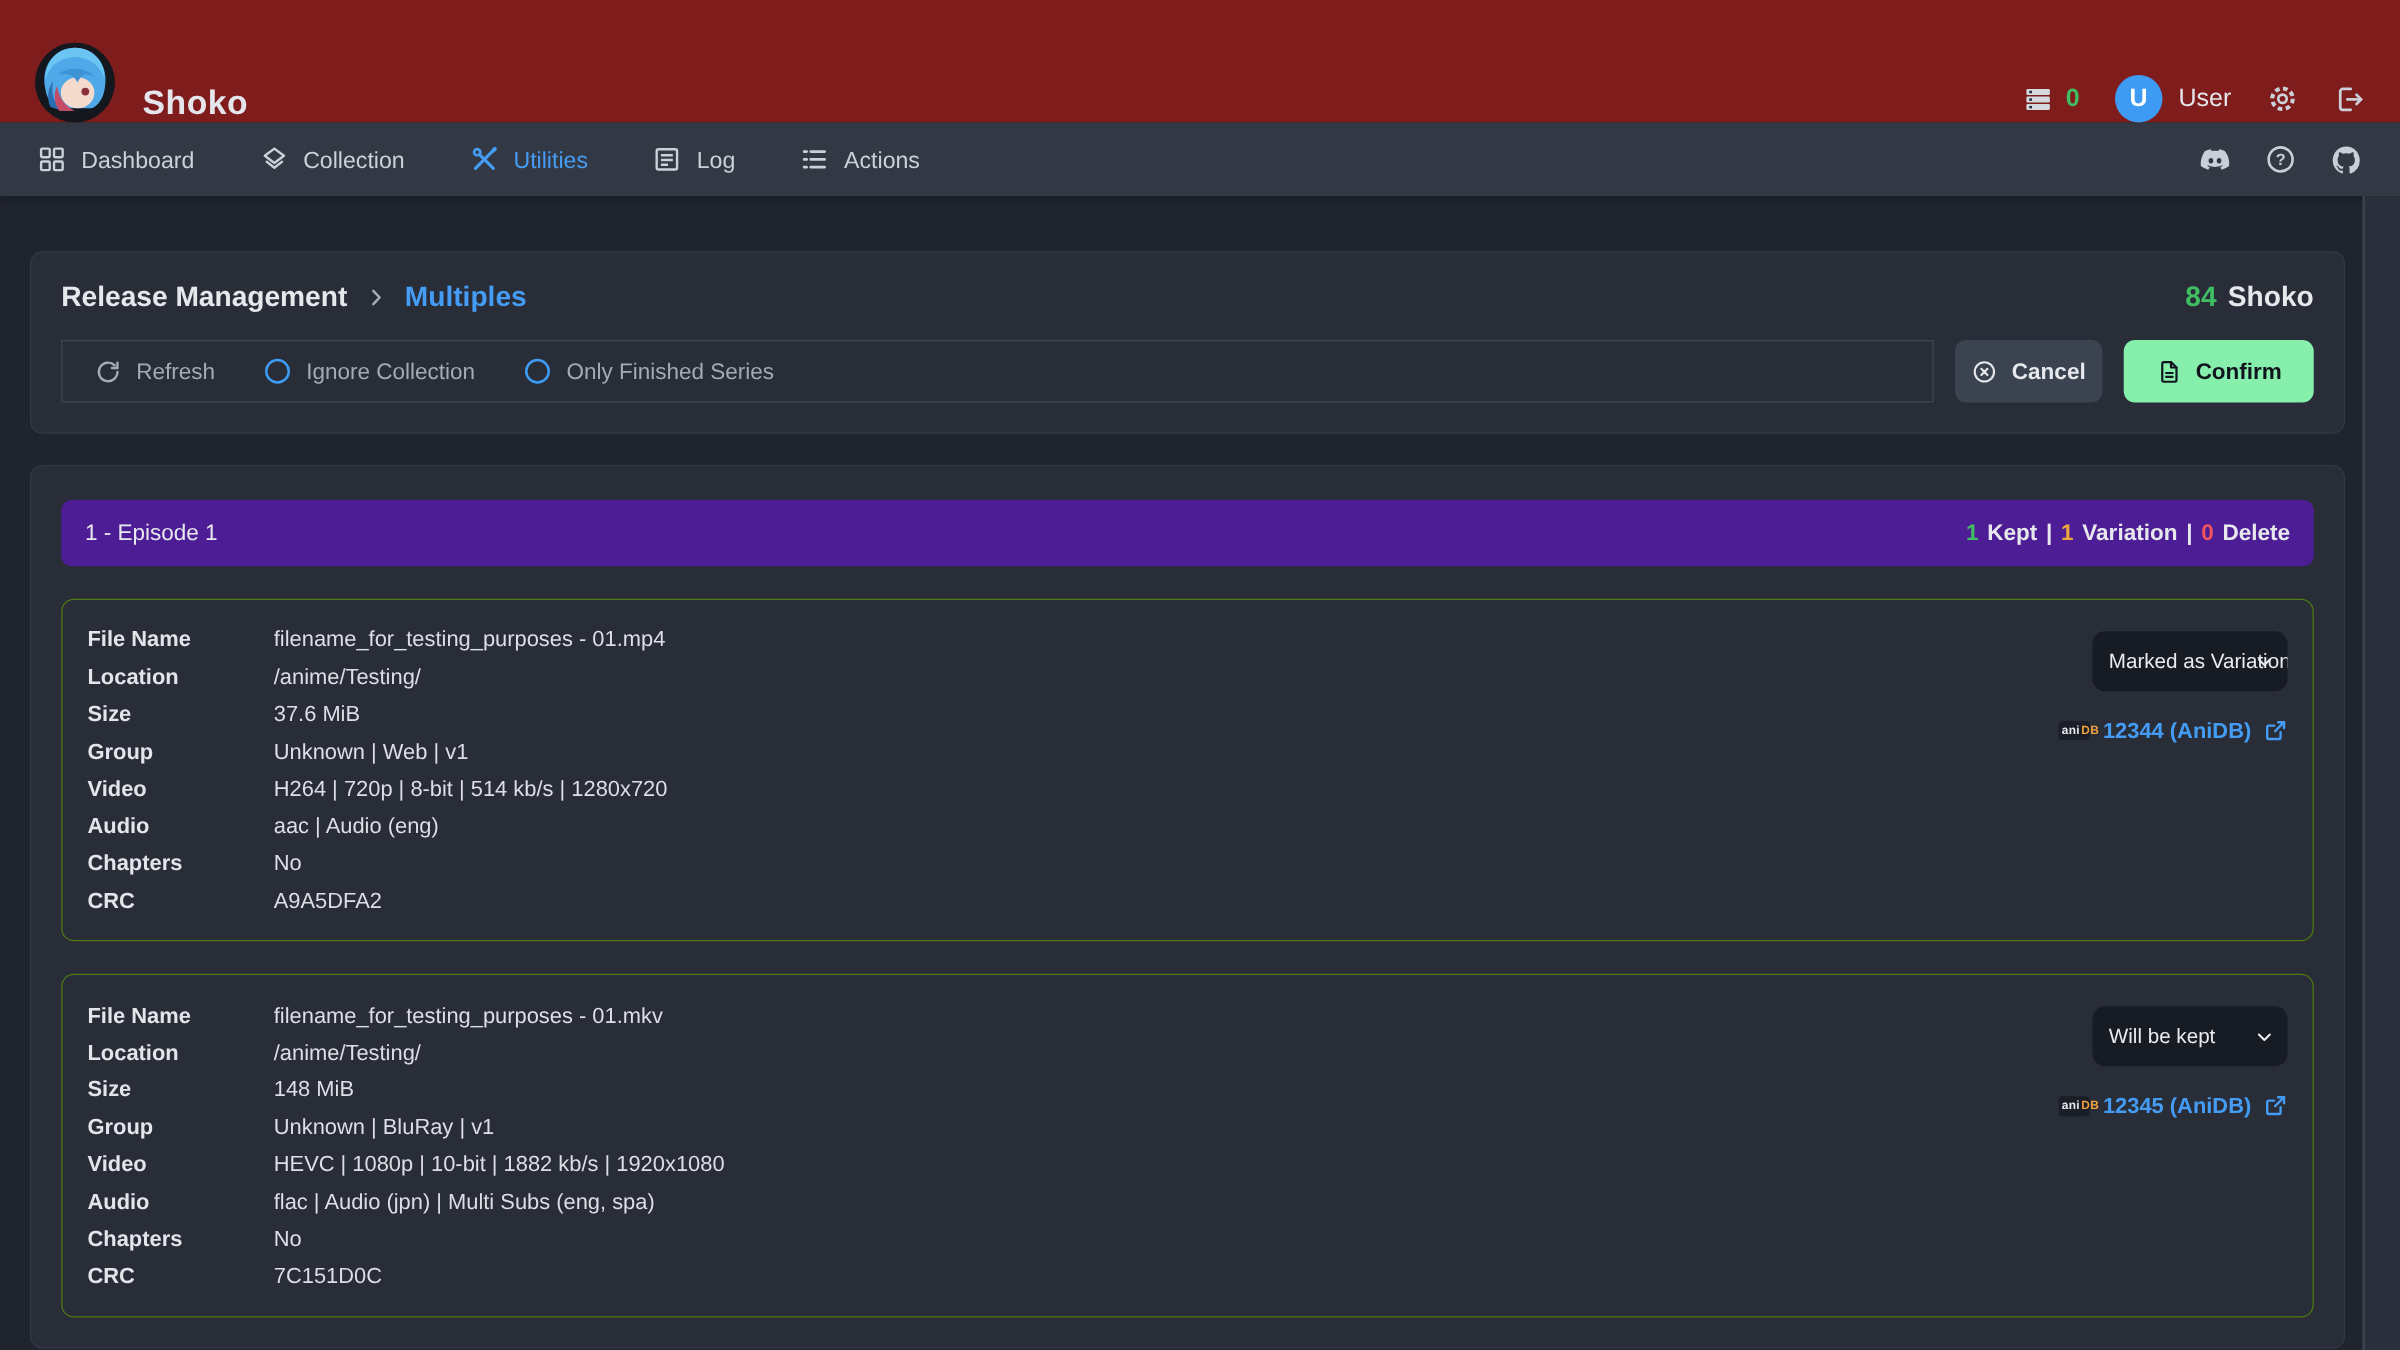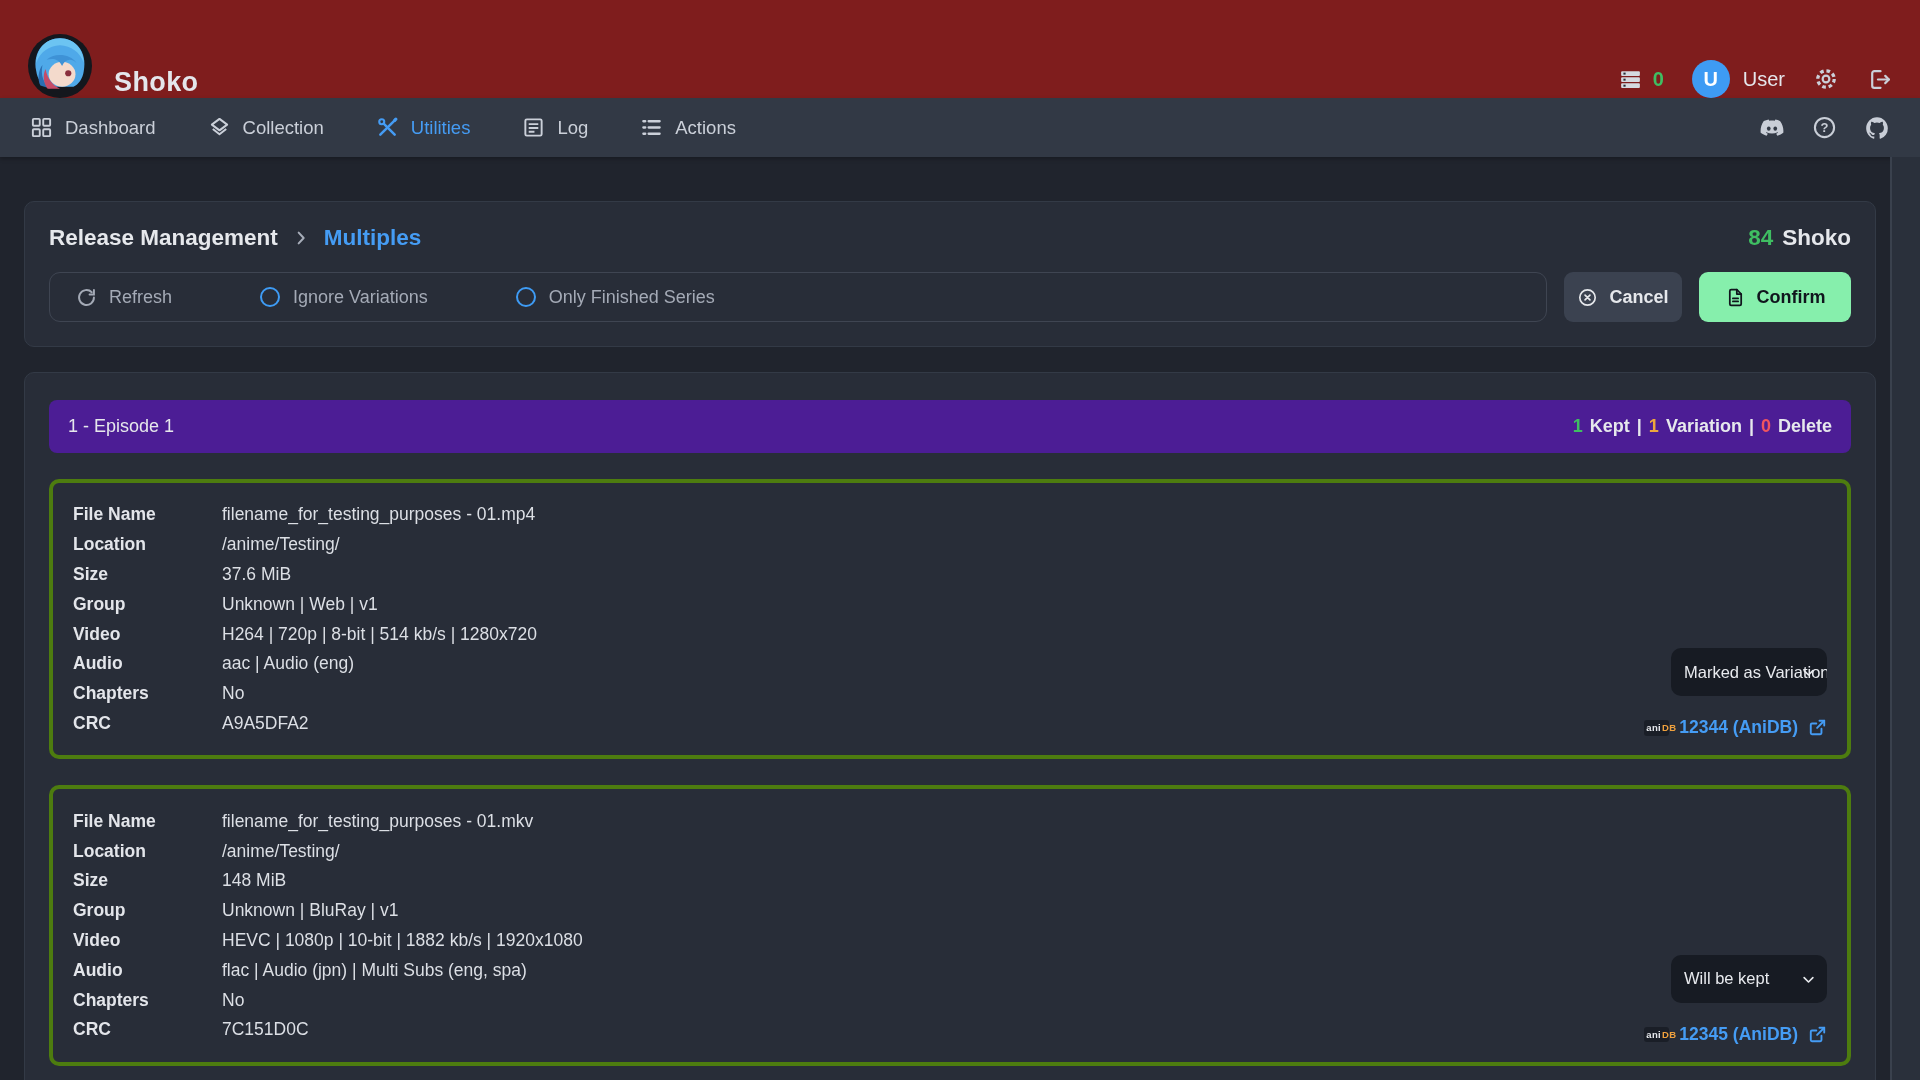--- a/index.html
+++ b/index.html
@@ -36,37 +36,37 @@
   .panel-top{padding:20px 24px 24px;margin-bottom:25px;}
 
   .crumb-row{display:flex;align-items:center;margin:3px 0 21px;font-size:22.5px;font-weight:600;color:#E6E8EC;}
   .crumb-sep{margin:0 15px;display:flex;align-items:center;}
   .crumb-current{color:#459CF4;cursor:default;}
   .crumb-parent{cursor:pointer;}
   .series-count{margin-left:auto;font-weight:600;font-size:22.5px;color:#E6E8EC;display:flex;gap:9px;}
   .series-num{color:#3FBE62;}
 
   .toolbar-row{display:flex;gap:17px;height:50px;}
-  .toolbar-box{flex:1;border:1px solid #3F4552;border-radius:11px;display:flex;align-items:center;padding:0 26px;gap:48px;}
+  .toolbar-box{flex:1;border:1px solid #3F4552;border-radius:0;display:flex;align-items:center;padding:0 26px;}
   .tool-refresh{display:flex;align-items:center;gap:12px;color:#A4AAB6;font-size:18px;cursor:pointer;}
   .toggle{display:flex;align-items:center;gap:13px;color:#A4AAB6;font-size:18px;margin-left:40px;cursor:pointer;}
   .radio{width:20px;height:20px;border:2.5px solid #3E9BF4;border-radius:50%;flex:none;}
   .btn{height:50px;border-radius:9px;display:flex;align-items:center;justify-content:center;gap:11px;
     font-size:18px;font-weight:600;border:none;cursor:pointer;font-family:Liberation Sans, sans-serif;}
   .btn-cancel{width:118px;background:#3B4250;color:#E6E8EC;}
   .btn-confirm{width:152px;background:#86efac;color:#10151D;}
 
   .panel-main{padding:27px 24px 24px;}
   .ep-row{height:53px;background:#4c1d95;border-radius:8px;display:flex;align-items:center;
     justify-content:space-between;padding:0 19px;font-size:18px;color:#E6E8EC;}
   .ep-stats{font-weight:600;display:flex;gap:7px;}
   .c-green{color:#3FBE62;} .c-amber{color:#EDA73C;} .c-red{color:#F0545F;}
 
-  .card{margin-top:26px;border:4px solid #4d7c0f;border-radius:10px;padding:17px 20px;
-    display:flex;justify-content:space-between;align-items:flex-end;}
+  .card{margin-top:26px;border:1px solid #4d7c0f;border-radius:10px;padding:17px 20px;
+    display:flex;justify-content:space-between;}
   .fields{display:flex;flex-direction:column;}
   .frow{display:grid;grid-template-columns:149px auto;height:29.8px;align-items:center;font-size:17.5px;}
   .flabel{font-weight:600;color:#E3E5EA;}
   .fvalue{color:#DCDFE5;}
   .card-side{display:flex;flex-direction:column;align-items:flex-end;gap:21px;padding-top:8px;width:200px;flex:none;}
   .dropdown{width:156px;height:48px;background:#171B23;border-radius:10px;display:flex;align-items:center;
     padding:0 13px;cursor:pointer;position:relative;overflow:hidden;}
   .dd-label{font-size:16.5px;color:#E8EAEE;white-space:nowrap;}
   .dd-chevron{position:absolute;right:11px;top:17px;}
   .anidb{display:flex;align-items:center;gap:10px;color:#459CF4;font-weight:600;font-size:17.5px;cursor:pointer;}
@@ -208,21 +208,21 @@
       <div class="toolbar-box">
         <div class="tool-refresh">
           <svg width="21" height="21" viewBox="0 0 24 24" fill="none" stroke="#A4AAB6" stroke-width="2.2" stroke-linecap="round">
             <path d="M20.5 12a8.5 8.5 0 1 1-2.5-6"></path>
             <path d="M20.5 3.5 v5 h-5"></path>
           </svg>
           <span>Refresh</span>
         </div>
         <div class="toggle">
           <span class="radio"></span>
-          <span>Ignore Variations</span>
+          <span>Ignore Collection</span>
         </div>
         <div class="toggle">
           <span class="radio"></span>
           <span>Only Finished Series</span>
         </div>
       </div>
       <button class="btn btn-cancel">
         <svg width="21" height="21" viewBox="0 0 24 24" fill="none" stroke="#E6E8EC" stroke-width="1.9" stroke-linecap="round">
           <circle cx="12" cy="12" r="8.8"></circle>
           <path d="M9.2 9.2 L14.8 14.8 M14.8 9.2 L9.2 14.8"></path>

